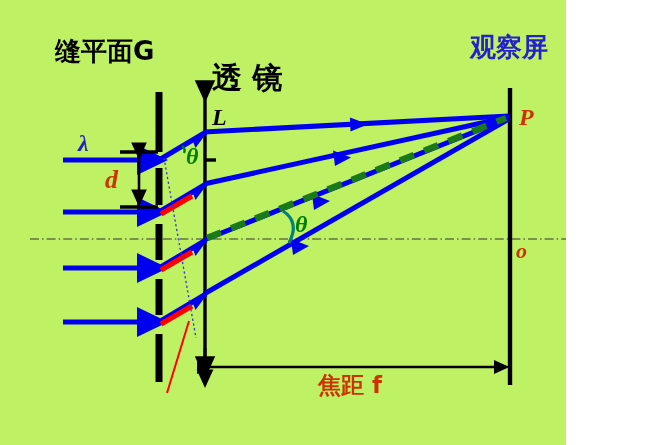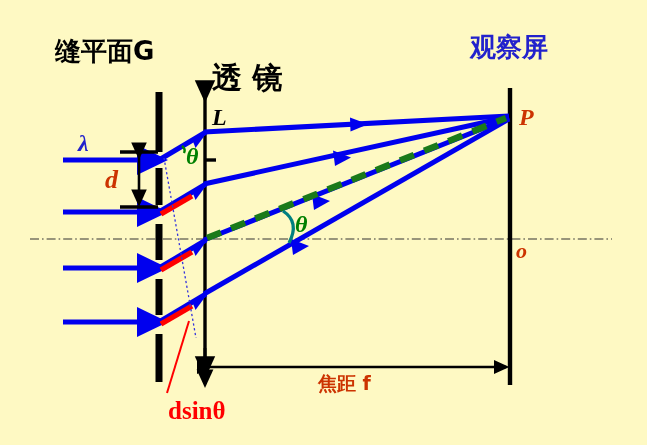--- a/index.html
+++ b/index.html
@@ -2,23 +2,23 @@
 <html><head>
 <meta charset="utf-8">
 <style>
   html, body {
     margin: 0;
     padding: 0;
     background: #ffffff;
   }
   #stage {
     position: relative;
-    width: 647px;
+    width: 566px;
     height: 445px;
-    background: #fef9c3;
+    background: #bef264;
     overflow: hidden;
     font-family: "Liberation Serif", "DejaVu Serif", serif;
   }
   #diagram-svg {
     position: absolute;
     left: 0;
     top: 0;
     width: 647px;
     height: 445px;
   }
@@ -47,21 +47,21 @@
   #label-lens-cn      { left: 212px; top: 63px;  font-size: 30px; color: #000000; }
   #label-screen-cn    { left: 470px; top: 34px;  font-size: 26px; color: #2222cc; }
   #label-lens-L       { left: 212px; top: 105px; font-size: 24px; color: #000000; }
   #label-P            { left: 519px; top: 105px; font-size: 24px; color: #cc3300; }
   #label-o            { left: 516px; top: 240px; font-size: 22px; color: #cc3300; }
   #label-lambda       { left: 78px;  top: 131px; font-size: 24px; color: #2222cc; }
   #label-d            { left: 105px; top: 167px; font-size: 26px; color: #cc3300; }
   #label-theta-lens   { left: 186px; top: 144px; font-size: 24px; color: #008000; }
   #label-theta-axis   { left: 295px; top: 212px; font-size: 24px; color: #008000; }
   #label-dsintheta    { left: 168px; top: 398px; font-size: 25px; color: #ff0000; }
-  #label-focal        { left: 318px; top: 374px; font-size: 19px; color: #cc3300; }
+  #label-focal        { left: 318px; top: 374px; font-size: 23px; color: #cc3300; }
 </style>
 </head>
 <body>
 
 <div id="stage">
 
   <svg id="diagram-svg" viewBox="0 0 647 445">
     <defs>
       <marker id="mk-blue" markerWidth="7" markerHeight="7" refX="4.6" refY="3" orient="auto" markerUnits="strokeWidth">
         <path d="M0,0 L6.2,3 L0,6 z" fill="#0000ee"></path>
@@ -179,17 +179,16 @@
   <div class="lbl mathi" id="label-o">o</div>
 
   <div class="lbl mathi" id="label-lambda">λ</div>
 
   <div class="lbl mathi" id="label-d">d</div>
 
   <div class="lbl mathi" id="label-theta-lens">θ</div>
 
   <div class="lbl mathi" id="label-theta-axis">θ</div>
 
-  <div class="lbl mathb" id="label-dsintheta">dsinθ</div>
 
   <div class="lbl cjk-heavy" id="label-focal">焦距 f</div>
 
 </div>
 
 </body></html>

